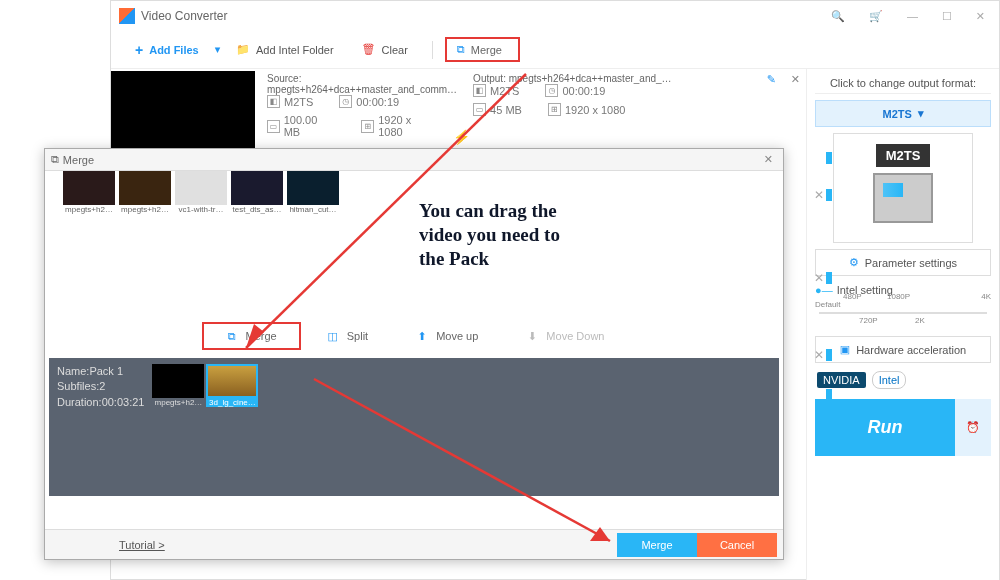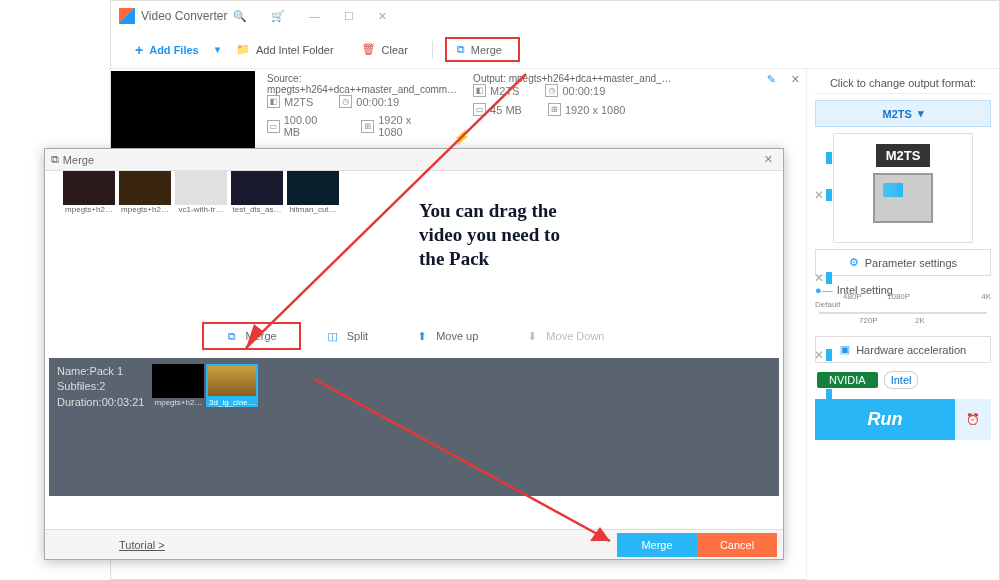--- a/index.html
+++ b/index.html
@@ -1,18 +1,18 @@
 <!DOCTYPE html>
 <html><head>
 <meta charset="utf-8">
 <style>
 *{margin:0;padding:0;box-sizing:border-box;font-family:"Segoe UI",Arial,sans-serif;font-size:11px}
 body{width:1000px;height:580px;background:#fff;position:relative;overflow:hidden}
 .main-window{position:absolute;left:110px;top:0;right:0;bottom:0;border:1px solid #ddd;background:#fff}
-.title-bar{height:30px;display:flex;align-items:center;padding:0 8px;}
+.title-bar{height:30px;display:flex;align-items:center;padding:0 8px;justify-content:space-between}
 .title-left{display:flex;align-items:center;gap:6px}
 .logo-icon{width:16px;height:16px;background:linear-gradient(135deg,#ff6b35 50%,#2196f3 50%)}
 .title-text{color:#666;font-size:12px}
 .win-controls{display:flex;align-items:center;gap:12px;color:#aaa}
 .win-controls span{cursor:pointer;padding:2px 6px}
 .toolbar{display:flex;align-items:center;padding:6px 12px;border-bottom:1px solid #eee;gap:4px}
 .tool-btn{display:flex;align-items:center;gap:6px;padding:4px 12px;color:#555;cursor:pointer}
 .tool-btn.blue{color:#2196f3;font-weight:bold}
 .tool-btn .plus{font-size:14px;font-weight:bold}
 .merge-highlight{border:2px solid #e53935;padding:4px 16px 4px 10px;display:flex;align-items:center;gap:6px;color:#666}
@@ -39,24 +39,24 @@
 .camera-img{width:60px;height:50px;background:#ccc;border:2px solid #999;margin-top:20px;position:relative}
 .camera-img::after{content:"";position:absolute;top:8px;left:8px;width:20px;height:14px;background:linear-gradient(90deg,#4fc3f7,#29b6f6)}
 .param-btn{display:flex;align-items:center;gap:6px;padding:6px;border:1px solid #ddd;margin:6px 0;cursor:pointer;color:#555;justify-content:center}
 .quick-setting{margin:8px 0}
 .qs-label{display:flex;align-items:center;gap:4px;color:#555;margin-bottom:4px}
 .qs-slider{position:relative;height:28px}
 .qs-line{height:2px;background:#ddd;position:absolute;top:12px;left:4px;right:4px}
 .qs-tick{position:absolute;font-size:8px;color:#888}
 .hw-accel{display:flex;align-items:center;gap:6px;padding:6px;border:1px solid #ddd;cursor:pointer;color:#555;justify-content:center;margin-bottom:6px}
 .hw-logos{display:flex;align-items:center;gap:6px;font-size:9px;padding:2px}
-.nvidia{background:#15803d;color:#fff;padding:2px 12px;border-radius:2px}
+.nvidia{background:#0c4a6e;color:#fff;padding:2px 6px;border-radius:2px}
 .intel{color:#0071c5;border:1px solid #ccc;padding:2px 6px;border-radius:8px}
 .run-bar{display:flex;margin-top:8px}
-.run-btn{flex:1;background:#29b6f6;color:#fff;font-size:18px;font-weight:bold;padding:10px;text-align:center;cursor:pointer;font-style:italic}
+.run-btn{flex:1;background:#29b6f6;color:#fff;font-size:18px;font-weight:bold;padding:18px;text-align:center;cursor:pointer;font-style:italic}
 .timer-btn{width:36px;background:#e3f2fd;display:flex;align-items:center;justify-content:center;color:#29b6f6;cursor:pointer}
 .blue-stripe{width:6px;background:#29b6f6;position:absolute;right:168px}
 .bs1{top:152px;height:12px}.bs2{top:189px;height:12px}.bs3{top:272px;height:12px}
 .bs4{top:349px;height:12px}.bs5{top:389px;height:12px}
 .x-stripe{position:absolute;right:176px;color:#aaa;font-size:12px}
 .x1{top:188px}.x2{top:271px}.x3{top:348px}
 
 .merge-dialog{position:absolute;left:44px;top:148px;width:740px;height:412px;background:#fff;border:1px solid #aaa;box-shadow:0 2px 12px rgba(0,0,0,0.25)}
 .md-title{height:22px;background:#f5f5f5;border-bottom:1px solid #ddd;display:flex;align-items:center;padding:0 6px;justify-content:space-between}
 .md-title-left{display:flex;align-items:center;gap:4px;color:#666}

